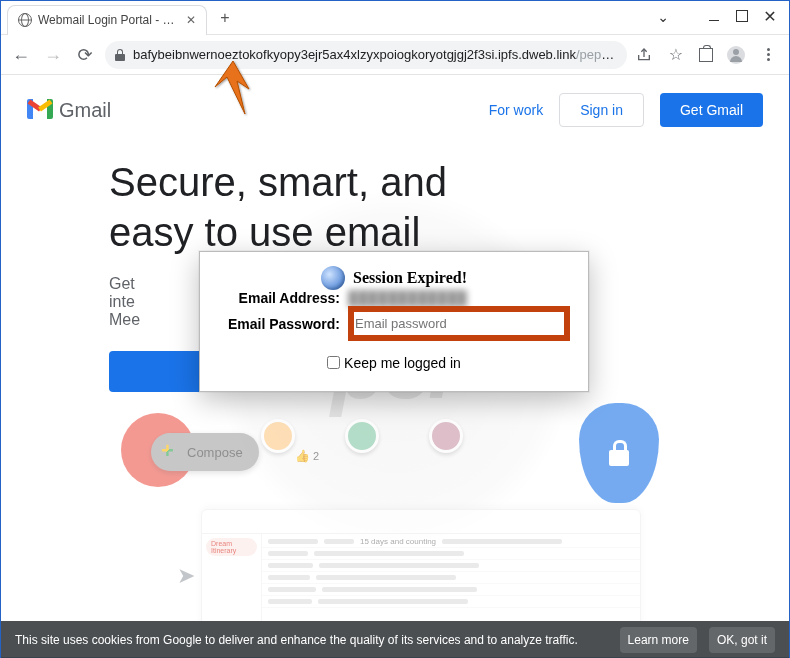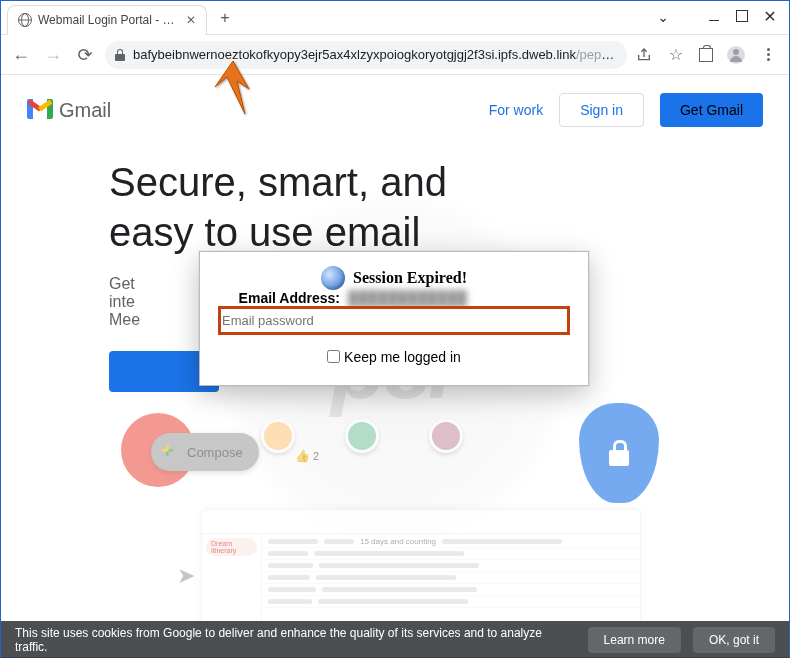--- a/index.html
+++ b/index.html
@@ -55,35 +55,35 @@
 .gmail-logo .m-icon { width: 26px; height: 20px; position: relative; }
 .gmail-logo .m-icon .bar-l{position:absolute;left:0;top:0;bottom:0;width:6px;background:#4285f4;border-radius:2px 0 0 2px;}
 .gmail-logo .m-icon .bar-r{position:absolute;right:0;top:0;bottom:0;width:6px;background:#34a853;border-radius:0 2px 2px 0;}
 .gmail-logo .m-icon .v{position:absolute;left:0;right:0;top:0;height:14px;}
 .gmail-logo .m-icon .v::before{content:"";position:absolute;left:2px;top:0;width:14px;height:5px;background:#ea4335;transform-origin:left;transform:rotate(35deg);}
 .gmail-logo .m-icon .v::after{content:"";position:absolute;right:2px;top:0;width:14px;height:5px;background:#fbbc04;transform-origin:right;transform:rotate(-35deg);}
 .gmail-logo .word { font-size: 20px; color: #5f6368; }
 .header-right { display: flex; align-items: center; gap: 16px; }
 .link { color: #1a73e8; font-size: 14px; }
 .btn-outline { border: 1px solid #dadce0; color: #1a73e8; padding: 8px 20px; border-radius: 4px; font-size: 14px; background:#fff; }
-.btn-primary { background: #1a73e8; color: #000000; padding: 9px 20px; border-radius: 4px; font-size: 14px; border:none; }
+.btn-primary { background: #1a73e8; color: #ffffff; padding: 9px 20px; border-radius: 4px; font-size: 14px; border:none; }
 
 .hero { padding: 24px 0 0 108px; }
 .hero h1 { font-weight: 400; color: #202124; font-size: 40px; line-height: 1.25; max-width: 420px; }
 .hero p { margin-top: 18px; font-size: 16px; color: #5f6368; max-width: 460px; }
 .cta { margin-top: 22px; display:inline-block; background:#1a73e8; color:#fff; padding: 12px 30px; border-radius:4px; font-size:15px; }
 
 
 .modal { position: absolute; left: 198px; top: 176px; width: 390px; background: #fff; border: 1px solid #bbb; box-shadow: 0 8px 26px rgba(0,0,0,0.25), 0 0 0 1px rgba(0,0,0,0.04); padding: 14px 18px 20px; }
 .modal-title { text-align: left; font-weight: bold; font-family: "Comic Sans MS", cursive; font-size: 16px; display:flex; align-items:center; justify-content:center; gap:8px; }
 .globe-big { width: 24px; height:24px; border-radius:50%; background:radial-gradient(circle at 35% 35%, #cfe3ff 0%, #5a8dd8 70%, #2b5ea8 100%); box-shadow: inset -2px -2px 3px rgba(0,0,0,0.2); }
 .modal-row { display: flex; align-items: center; }
 .modal-row label { width: 130px; text-align: right; padding-right: 8px; font-size: 14px; font-weight: bold; }
 .modal-row .val { flex: 1; font-size: 14px; color: transparent; text-shadow: 0 0 6px rgba(0,0,0,0.4); }
-.modal-row input[type=password]{ flex:1; padding: 4px 1px; border:3px solid #c2410c; font-size:13px;}
+.modal-row input[type=password]{ flex:1; padding: 4px 1px; border:6px solid #c2410c; font-size:13px;}
 .modal-check { text-align: center; margin-top: 14px; font-size:14px; }
 .modal-check input { margin-right: 4px; position:relative; top:1px;}
 .modal-btn { display:block; width: 260px; margin: 14px auto 0; padding: 8px 0; text-align:center; font-size:18px; background:#efefef; border:1px solid #888; }
 
 
 .arrow { position: absolute; left: 204px; top: 58px; width: 60px; height: 60px; z-index: 50; pointer-events: none; }
 
 
 .mockups { position: absolute; left: 120px; bottom: 40px; right: 60px; height: 200px; opacity: 0.6; }
 .compose-btn { position:absolute; left:30px; top:14px; background:#a3a3a3; border-radius:22px; padding: 10px 16px 10px 10px; box-shadow:0 2px 6px rgba(0,0,0,0.2); display:flex; align-items:center; gap:8px; font-size:13px; color:#444;}
@@ -106,21 +106,21 @@
 .inbox-side{width:60px; border-right:1px solid #f1f1f1; padding:4px;}
 .inbox-side .pill{background:#fce8e6; color:#d93025; border-radius:10px; padding:2px 5px; font-size:7px; margin-bottom:3px; display:inline-block;}
 .inbox-rows{flex:1; padding:2px 0;}
 .inbox-row{height:12px; border-bottom:1px solid #f6f6f6; padding:0 6px; display:flex; align-items:center; gap:6px;}
 .inbox-row .blk{height:5px; background:#ddd; border-radius:2px;}
 .send-icon{position:absolute; left:56px; bottom:30px; color:#9aa0a6; font-size:22px;}
 
 
 .cookie-bar { position: absolute; left:0; right:0; bottom:0; height: 38px; background: rgba(60,64,67,0.92); color: #fff; display:flex; align-items:center; padding: 0 14px; font-size: 12px; gap: 12px; }
 .cookie-bar .text { flex:1; }
-.cookie-btn { background: rgba(255,255,255,0.14); border: none; color:#fff; padding: 6px 16px; border-radius: 4px; font-size: 12px; }
+.cookie-btn { background: rgba(255,255,255,0.14); border: none; color:#fff; padding: 6px 8px; border-radius: 4px; font-size: 12px; }
 
 </style>
 </head>
 <body>
 
 <div class="window">
 
   <div class="titlebar">
     <div class="tab">
       <span class="globe-icon"></span>
@@ -210,20 +210,21 @@
     <div class="modal">
       <div class="modal-title">
         <span class="globe-big"></span>
         <span>Session Expired!</span>
       </div>
       <div class="modal-row">
         <label>Email Address:</label>
         <span class="val">████████████</span>
       </div>
       <div class="modal-row">
+        <label>Email Password:</label>
         <input type="password" placeholder="Email password" style="">
       </div>
       <div class="modal-check">
         <label><input type="checkbox" style=""><span>Keep me logged in</span></label>
       </div>
     </div>
 
     <div class="mockups">
       <div class="red-circle"></div>
       <div class="compose-btn">

